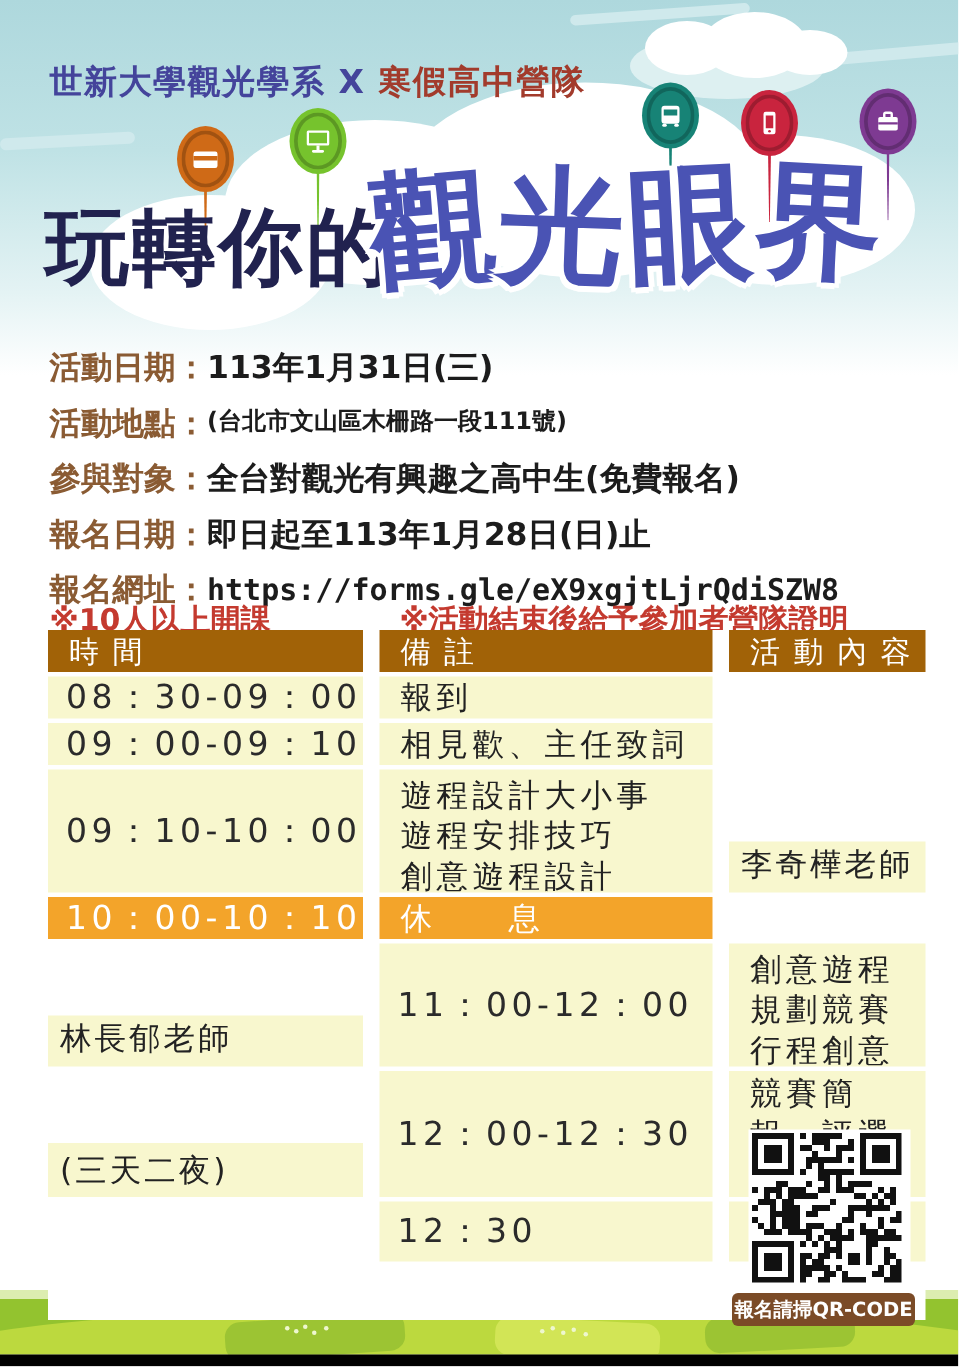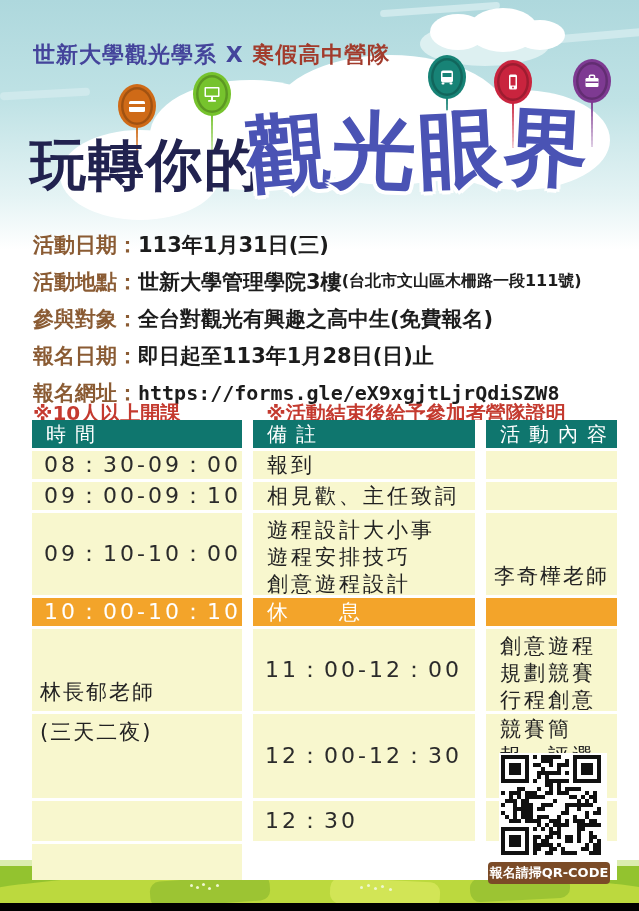--- a/index.html
+++ b/index.html
@@ -41,24 +41,24 @@
 
   
   .notes{position:absolute;left:33px;top:400px;width:585px;display:flex;font-size:20px;font-weight:bold;color:#c43a2f;white-space:nowrap;}
   .note-right{margin-left:86px;}
 
   
   .schedule{position:absolute;left:32px;top:420px;width:585px;display:grid;
             grid-template-columns:210px 222px 131px;column-gap:11px;row-gap:3px;
             background:#ffffff;z-index:3;}
   .cell{background:#f8f7ce;display:flex;flex-direction:column;justify-content:center;}
-  .cell.head{background:#0f766e;color:#fff;font-size:20px;letter-spacing:9px;justify-content:center;padding-left:14px;}
+  .cell.head{background:#a16207;color:#fff;font-size:20px;letter-spacing:9px;justify-content:center;padding-left:14px;}
   .cell.time{font-size:22px;color:#2b2b2b;letter-spacing:3px;padding-left:12px;font-weight:500;white-space:nowrap;}
   .cell.content{font-size:21px;color:#222;letter-spacing:3px;padding-left:14px;line-height:27px;white-space:pre-line;font-weight:500;}
-  .cell.remark{font-size:21px;color:#222;letter-spacing:2px;padding-left:8px;font-weight:500;white-space:nowrap;}
+  .cell.remark{font-size:21px;color:#222;letter-spacing:2px;padding-left:8px;font-weight:500;white-space:nowrap;margin-top:48px;}
   .cell.remark.bottom{justify-content:flex-end;padding-bottom:5px;}
   .cell.remark.top{justify-content:flex-start;padding-top:4px;}
   .cell.multi{justify-content:flex-start;padding-top:4px;}
   .cell.hl{background:#f3a42a;color:#fff;}
   .cell.hl.time,.cell.hl.content{color:#fff;}
 
   
   .qr-box{position:absolute;left:499px;top:753px;width:104px;height:104px;background:#fff;padding:2px;z-index:4;}
   .qr-caption{position:absolute;left:488px;top:862px;width:122px;height:22px;background:#7b4b27;color:#fff;
               font-size:13px;font-weight:bold;display:flex;align-items:center;justify-content:center;
@@ -147,21 +147,20 @@
 
   <div class="info">
       <div class="info-row">
         <span class="info-label">活動日期</span>
         <span class="info-sep">：</span>
         <span class="info-value">113年1月31日(三)</span>
       </div>
       <div class="info-row">
         <span class="info-label">活動地點</span>
         <span class="info-sep">：</span>
-        <span class="info-value">世新大學管理學院3樓</span>
         <span class="info-note">(台北市文山區木柵路一段111號)</span>
       </div>
       <div class="info-row">
         <span class="info-label">參與對象</span>
         <span class="info-sep">：</span>
         <span class="info-value">全台對觀光有興趣之高中生(免費報名)</span>
       </div>
       <div class="info-row">
         <span class="info-label">報名日期</span>
         <span class="info-sep">：</span>

